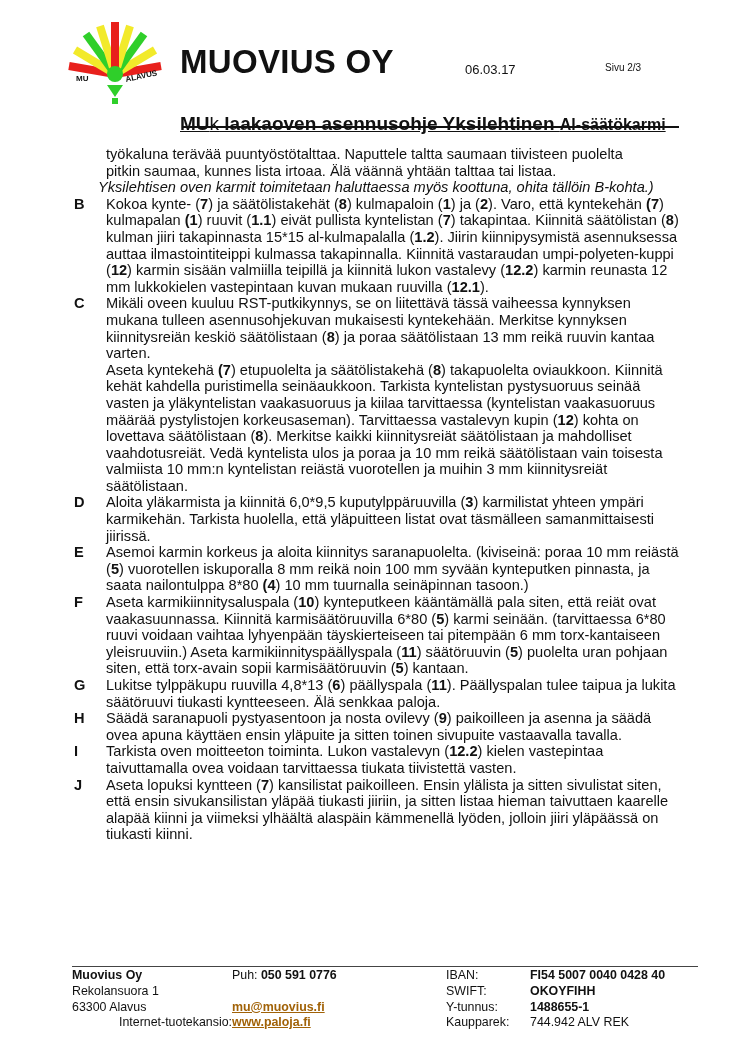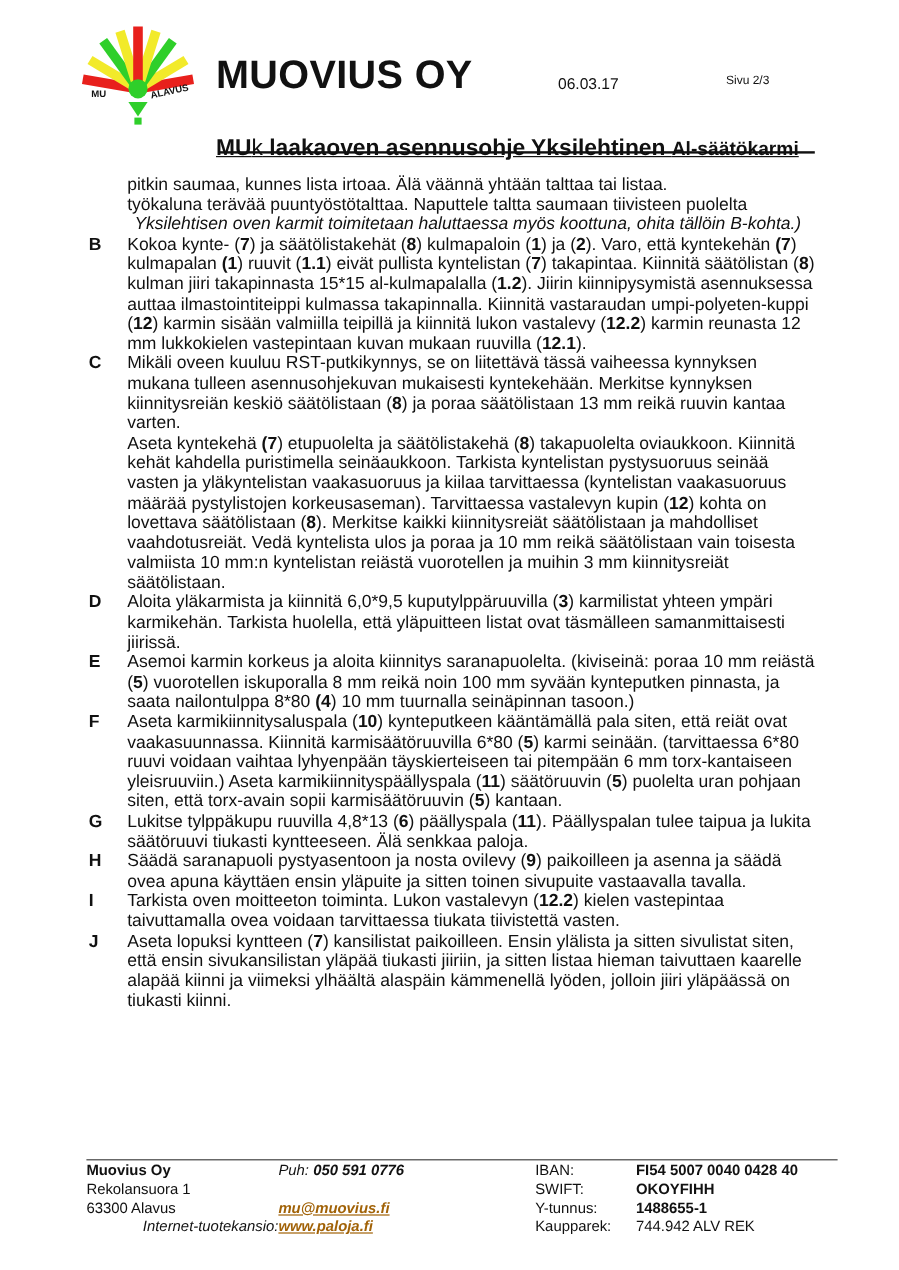--- a/index.html
+++ b/index.html
@@ -12,27 +12,27 @@
   .doctitle { position:absolute; left:180px; top:113px; font-size:19px; font-weight:bold; white-space:nowrap;text-decoration:underline; }
   .doctitle .t1 { font-size:19px; }
   .doctitle .t1 .k { font-weight:normal; }
   .doctitle .t2 { font-size:16px; }
   .rule-top { position:absolute; left:183px; top:126px; width:496px; height:2px; background:#111; }
 
   .content { position:absolute; left:72px; top:146px; width:610px; font-size:14.6px; line-height:16.6px; }
   .para { position:relative; padding-left:34px; margin:0; }
   .para .letter { position:absolute; left:2px; top:0; font-weight:bold; }
   .plain { padding-left:34px; }
-  .italic-note { font-style:italic; margin-left:40px; }
+  .italic-note { font-style:italic; margin-left:26px; }
   b { font-weight:bold; }
 
   .rule-bottom { position:absolute; left:72px; top:966px; width:626px; height:1px; background:#444; }
   .footer { position:absolute; top:968px; font-size:12.4px; line-height:15.8px; }
   .f1 { left:72px; }
-  .f2 { left:232px;font-style:italic; }
+  .f2 { left:232px; }
   .f3 { left:446px; }
   .f4 { left:530px; }
   .footer a { color:#a16207; text-decoration:underline; font-weight:bold; }
   .indent-inet { display:inline-block; width:160px; text-align:right; margin-left:-160px; }
 </style>
 </head>
 <body>
 
 <svg class="logo" viewBox="0 0 106 92">
   <g stroke-linecap="butt">
@@ -56,22 +56,22 @@
 
 <div class="company">MUOVIUS OY</div>
 <div class="date">06.03.17</div>
 <div class="page">Sivu 2/3</div>
 <div class="doctitle">
   <span class="t1"><span>MU</span><span class="k">k</span><span> laakaoven asennusohje Yksilehtinen </span></span><span class="t2">Al-säätökarmi</span>
 </div>
 <div class="rule-top"></div>
 
 <div class="content">
+  <div class="plain">työkaluna terävää puuntyöstötalttaa. Naputtele taltta saumaan tiivisteen puolelta</div>
   <div class="plain">pitkin saumaa, kunnes lista irtoaa. Älä väännä yhtään talttaa tai listaa.</div>
-  <div class="plain">työkaluna terävää puuntyöstötalttaa. Naputtele taltta saumaan tiivisteen puolelta</div>
   <div class="italic-note">Yksilehtisen oven karmit toimitetaan haluttaessa myös koottuna, ohita tällöin B-kohta.)</div>
   <div id="steps">
       <div class="para"><span class="letter">B</span><span>Kokoa kynte- (</span><b>7</b><span>) ja säätölistakehät (</span><b>8</b><span>) kulmapaloin (</span><b>1</b><span>) ja (</span><b>2</b><span>). Varo, että kyntekehän </span><b>(7</b><span>) kulmapalan </span><b>(1</b><span>) ruuvit (</span><b>1.1</b><span>) eivät pullista kyntelistan (</span><b>7</b><span>) takapintaa. Kiinnitä säätölistan (</span><b>8</b><span>) kulman jiiri takapinnasta 15*15 al-kulmapalalla (</span><b>1.2</b><span>). Jiirin kiinnipysymistä asennuksessa auttaa ilmastointiteippi kulmassa takapinnalla. Kiinnitä vastaraudan umpi-polyeten-kuppi (</span><b>12</b><span>) karmin sisään valmiilla teipillä ja kiinnitä lukon vastalevy (</span><b>12.2</b><span>) karmin reunasta 12 mm lukkokielen vastepintaan kuvan mukaan ruuvilla (</span><b>12.1</b><span>).</span></div>
       <div class="para"><span class="letter">C</span><span>Mikäli oveen kuuluu RST-putkikynnys, se on liitettävä tässä vaiheessa kynnyksen mukana tulleen asennusohjekuvan mukaisesti kyntekehään. Merkitse kynnyksen kiinnitysreiän keskiö säätölistaan (</span><b>8</b><span>) ja poraa säätölistaan 13 mm reikä ruuvin kantaa varten.</span></div>
       <div class="para"><span>Aseta kyntekehä </span><b>(7</b><span>) etupuolelta ja säätölistakehä (</span><b>8</b><span>) takapuolelta oviaukkoon. Kiinnitä kehät kahdella puristimella seinäaukkoon. Tarkista kyntelistan pystysuoruus seinää vasten ja yläkyntelistan vaakasuoruus ja kiilaa tarvittaessa (kyntelistan vaakasuoruus määrää pystylistojen korkeusaseman). Tarvittaessa vastalevyn kupin (</span><b>12</b><span>) kohta on lovettava säätölistaan (</span><b>8</b><span>). Merkitse kaikki kiinnitysreiät säätölistaan ja mahdolliset vaahdotusreiät.  Vedä kyntelista ulos ja poraa ja 10 mm reikä säätölistaan vain toisesta valmiista 10 mm:n kyntelistan reiästä vuorotellen ja muihin 3 mm kiinnitysreiät säätölistaan.</span></div>
       <div class="para"><span class="letter">D</span><span>Aloita yläkarmista ja kiinnitä 6,0*9,5 kuputylppäruuvilla (</span><b>3</b><span>) karmilistat yhteen ympäri karmikehän. Tarkista huolella, että yläpuitteen listat ovat täsmälleen samanmittaisesti jiirissä.</span></div>
       <div class="para"><span class="letter">E</span><span>Asemoi karmin korkeus ja aloita kiinnitys saranapuolelta. (kiviseinä: poraa 10 mm reiästä (</span><b>5</b><span>) vuorotellen iskuporalla 8 mm reikä noin 100 mm syvään kynteputken pinnasta, ja saata nailontulppa 8*80 </span><b>(4</b><span>) 10 mm tuurnalla seinäpinnan tasoon.)</span></div>
       <div class="para"><span class="letter">F</span><span>Aseta karmikiinnitysaluspala (</span><b>10</b><span>) kynteputkeen kääntämällä pala siten, että reiät ovat vaakasuunnassa. Kiinnitä karmisäätöruuvilla 6*80 (</span><b>5</b><span>) karmi seinään. (tarvittaessa 6*80 ruuvi voidaan vaihtaa lyhyenpään täyskierteiseen tai pitempään 6 mm torx-kantaiseen yleisruuviin.) Aseta karmikiinnityspäällyspala (</span><b>11</b><span>) säätöruuvin (</span><b>5</b><span>) puolelta uran pohjaan siten, että torx-avain sopii karmisäätöruuvin (</span><b>5</b><span>) kantaan.</span></div>
       <div class="para"><span class="letter">G</span><span>Lukitse tylppäkupu ruuvilla 4,8*13 (</span><b>6</b><span>) päällyspala (</span><b>11</b><span>).  Päällyspalan tulee taipua ja lukita säätöruuvi tiukasti kyntteeseen. Älä senkkaa paloja.</span></div>
       <div class="para"><span class="letter">H</span><span>Säädä saranapuoli pystyasentoon ja nosta ovilevy (</span><b>9</b><span>) paikoilleen ja asenna ja säädä ovea apuna käyttäen ensin yläpuite ja sitten toinen sivupuite vastaavalla tavalla.</span></div>

